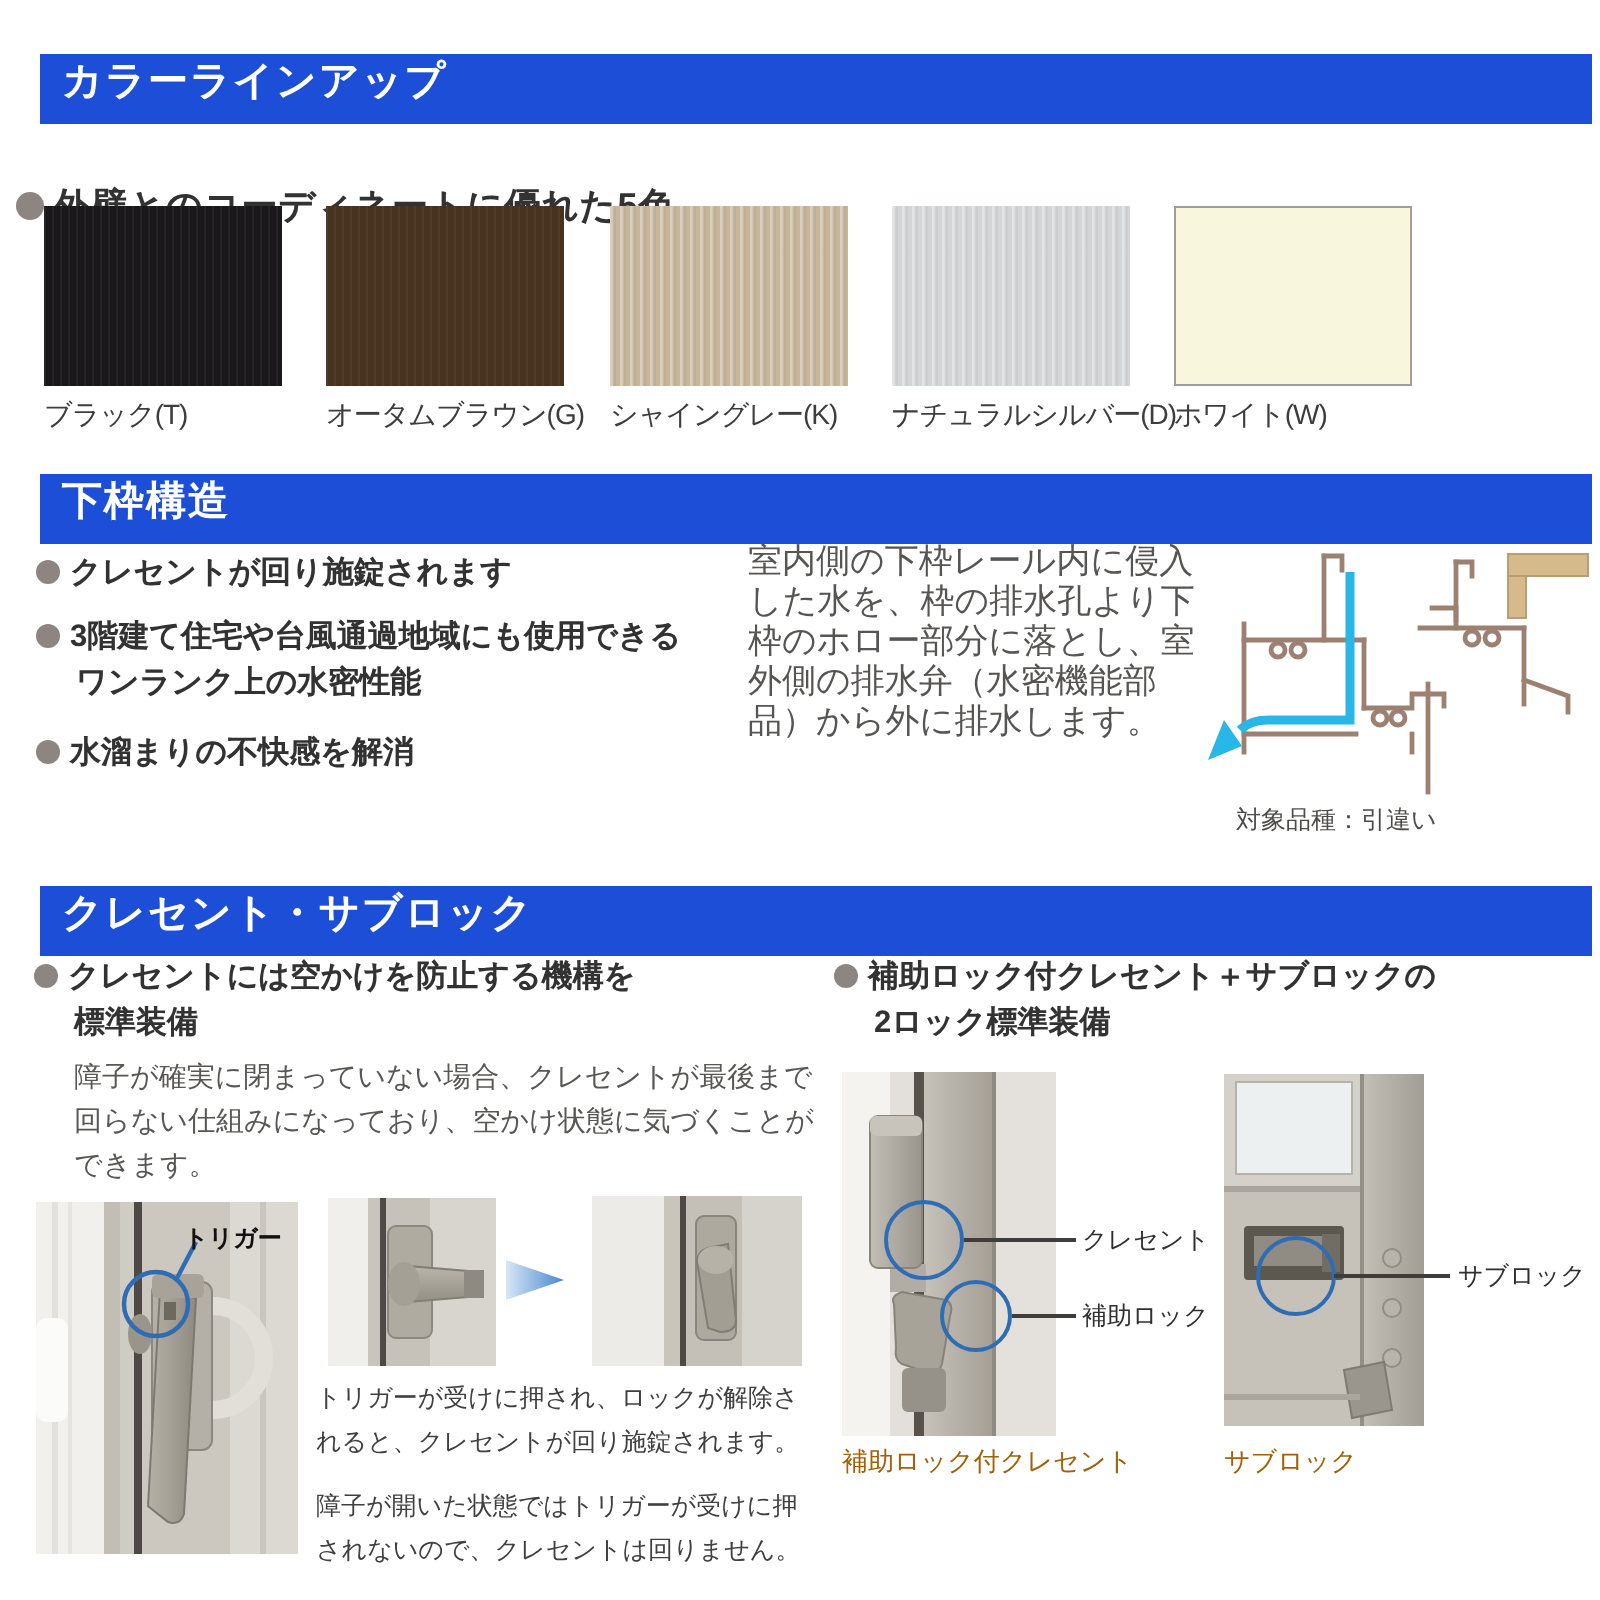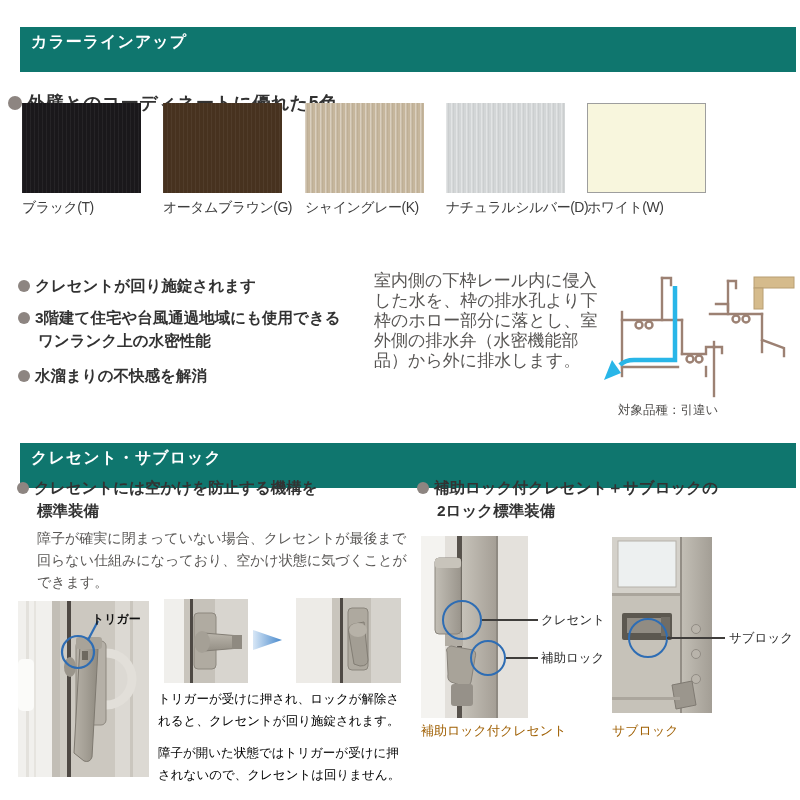--- a/index.html
+++ b/index.html
@@ -1,28 +1,28 @@
 <!DOCTYPE html>
 <html><head>
 <meta charset="utf-8">
 <style>
   html,body{margin:0;padding:0;background:#ffffff;}
   body{font-family:"Liberation Sans","DejaVu Sans",sans-serif;}
   #page{position:relative;width:800px;height:800px;background:#ffffff;overflow:hidden;}
   .abs{position:absolute;}
-  .bar{left:20px;width:776px;height:45px;background:#0f766e;box-sizing:border-box;
-       padding-left:11px;color:#ffffff;font-weight:bold;font-size:16px;line-height:29px;letter-spacing:1px;}
+  .bar{left:20px;width:776px;height:35px;background:#1d4ed8;box-sizing:border-box;
+       padding-left:11px;color:#ffffff;font-weight:bold;font-size:20px;line-height:29px;letter-spacing:1px;}
   .dot{display:inline-block;width:14px;height:14px;border-radius:50%;background:#8d8581;
        margin-right:5px;vertical-align:-1px;}
   .dot.sm{width:12px;height:12px;}
   .h-big{font-size:18px;font-weight:bold;color:#323232;letter-spacing:0.5px;}
   .h-med{font-size:15.5px;font-weight:bold;color:#323232;}
   .body-desc{font-size:17px;line-height:20px;color:#575553;}
   .body-para{font-size:14px;line-height:22px;color:#595755;}
-  .body-note{font-size:12.5px;line-height:22px;color:#000000;}
+  .body-note{font-size:12.5px;line-height:22px;color:#404040;}
   .sw{top:103px;width:119px;height:90px;}
   .sw-tex-light::after{content:"";position:absolute;inset:0;
      background:repeating-linear-gradient(90deg,rgba(255,255,255,0.35) 0 1px,rgba(0,0,0,0.04) 2px 3px,transparent 3px 5px);}
   .sw-tex-dark::after{content:"";position:absolute;inset:0;
      background:repeating-linear-gradient(90deg,rgba(255,255,255,0.05) 0 1px,transparent 1px 4px);}
   .sw-border{border:1px solid #9e9e9e;box-sizing:border-box;}
   .sw-label{top:199px;font-size:14px;color:#3d3d3d;letter-spacing:-0.5px;white-space:nowrap;}
   .photo-caption{font-size:13px;color:#a16207;white-space:nowrap;}
   .callout-label{font-size:12.5px;color:#2f2f2f;white-space:nowrap;}
   .callout-line{height:1.5px;background:#3f3d3b;}
@@ -50,20 +50,23 @@
   <div class="abs sw sw-tex-light" style="left: 305px; background-color: rgb(198, 182, 156);"></div>
   <div class="abs sw sw-tex-light" style="left: 446px; background-color: rgb(211, 214, 215);"></div>
   <div class="abs sw sw-border" style="left: 587px; background-color: rgb(248, 246, 221);"></div>
 
   <div class="abs sw-label" style="left:22px;">ブラック(T)</div>
   <div class="abs sw-label" style="left:163px;">オータムブラウン(G)</div>
   <div class="abs sw-label" style="left:305px;">シャイングレー(K)</div>
   <div class="abs sw-label" style="left:446px;text-align:right;">ナチュラルシルバー(D)</div>
   <div class="abs sw-label" style="left:587px;">ホワイト(W)</div>
 
+  <div class="abs bar" style="top:237px;">
+    <span>下枠構造</span>
+  </div>
 
   <div class="abs h-med" style="left:18px;top:276px;">
     <span class="dot sm"></span><span>クレセントが回り施錠されます</span>
   </div>
   <div class="abs h-med" style="left:18px;top:308px;">
     <span class="dot sm"></span><span>3階建て住宅や台風通過地域にも使用できる</span>
   </div>
   <div class="abs h-med" style="left:38px;top:331px;">
     <span>ワンランク上の水密性能</span>
   </div>

